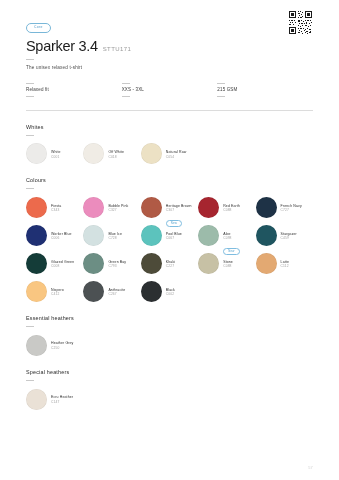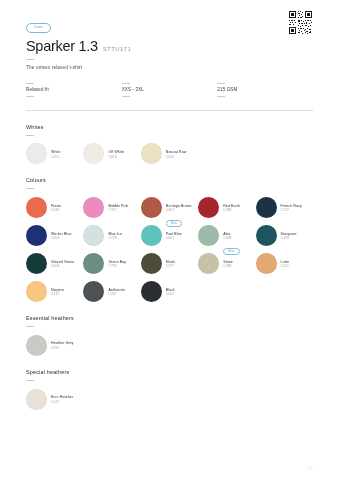--- a/index.html
+++ b/index.html
@@ -149,21 +149,21 @@
 </head>
 <body>
 
 <div class="page">
   <div class="inner">
 
     <div class="header">
       <span class="badge">Core</span>
 
       <div class="title-row">
-        <h1 class="title">Sparker 1.3</h1>
+        <h1 class="title">Sparker 3.4</h1>
         <span class="code">STTU171</span>
       </div>
 
       <div class="rule-sm"></div>
       <div class="subtitle">The unisex relaxed t-shirt</div>
 
       <div class="qr">
         <svg viewBox="0 0 25 25" width="25" height="25" shape-rendering="crispEdges">
           <rect width="25" height="25" fill="#ffffff"></rect>
           <g fill="#1a1a1a">

